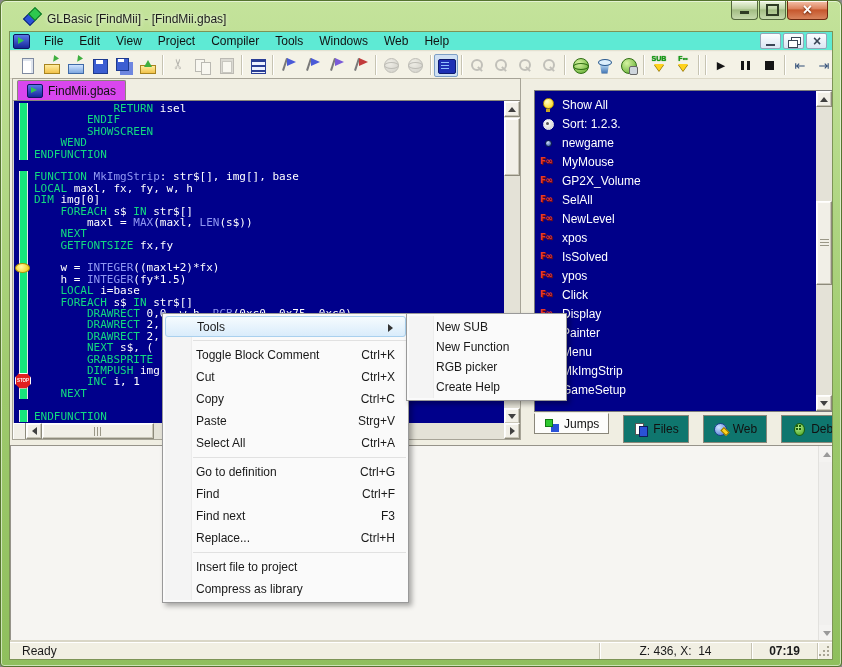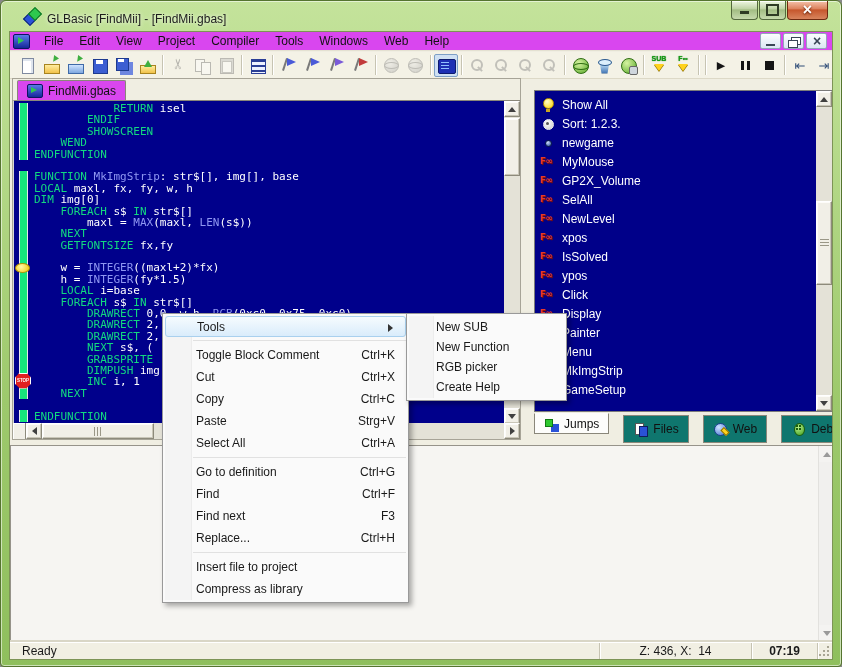--- a/index.html
+++ b/index.html
@@ -20,21 +20,21 @@
     background:linear-gradient(#eef6e2,#c0d4a7 42%,#a2bd83 50%,#c6daad);display:flex;align-items:center;justify-content:center;
     box-shadow:inset 0 1px 0 rgba(255,255,255,.85);}
   .cap-btn.close{width:41px;background:linear-gradient(#f5c3ab,#dd8460 42%,#c6572d 50%,#d8845d);border-color:#6e2a10;}
   .cap-btn.min::before{content:"";width:9px;height:3px;background:#2e3b24;margin-top:5px;}
   .cap-btn.max::before{content:"";width:9px;height:8px;border:2px solid #2e3b24;background:transparent;}
   .cap-btn.close::before{content:"\00d7";font-size:16px;font-weight:bold;color:#fff;line-height:16px;text-shadow:0 1px 2px #5e1d05;}
 
   .content{position:absolute;left:8px;right:8px;top:30px;bottom:6px;background:#f0eee2;border:1px solid #7d9456;overflow:hidden;}
 
   
-  .menubar{position:absolute;left:0;top:0;right:0;height:19px;background:#d946ef;display:flex;align-items:center;font-size:12px;border-bottom:1px solid #e4e1d1;}
+  .menubar{position:absolute;left:0;top:0;right:0;height:19px;background:#5eead4;display:flex;align-items:center;font-size:12px;border-bottom:1px solid #e4e1d1;}
   .mb-appicon{width:17px;height:14px;margin:0 6px 0 3px;position:relative;}
   .mb-appicon::before{content:"";position:absolute;left:0;top:0;width:15px;height:13px;background:linear-gradient(#5a7ae8,#16279a);border:1px solid #0b1560;border-radius:2px;}
   .mb-appicon::after{content:"";position:absolute;left:5px;top:3px;width:6px;height:7px;background:#2ec84e;clip-path:polygon(0 0,100% 50%,0 100%);}
   .mb-item{padding:1px 8px;color:#121212;}
   .mdi-btns{margin-left:auto;display:flex;gap:2px;padding-right:5px;}
   .mdi-btn{width:21px;height:16px;background:linear-gradient(#fcfeff,#dbe6f3);border:1px solid #93a5ba;border-radius:2px;position:relative;}
   .mdi-min::before{content:"";position:absolute;left:5px;top:10px;width:9px;height:2px;background:#3a4656;}
   .mdi-restore::before{content:"";position:absolute;left:7px;top:3px;width:8px;height:6px;border:1px solid #3a4656;background:#fff;}
   .mdi-restore::after{content:"";position:absolute;left:4px;top:6px;width:8px;height:6px;border:1px solid #3a4656;background:#fff;}
   .mdi-close::before{content:"\00d7";position:absolute;left:6px;top:0px;font-size:14px;font-weight:bold;color:#3a4656;line-height:14px;}

